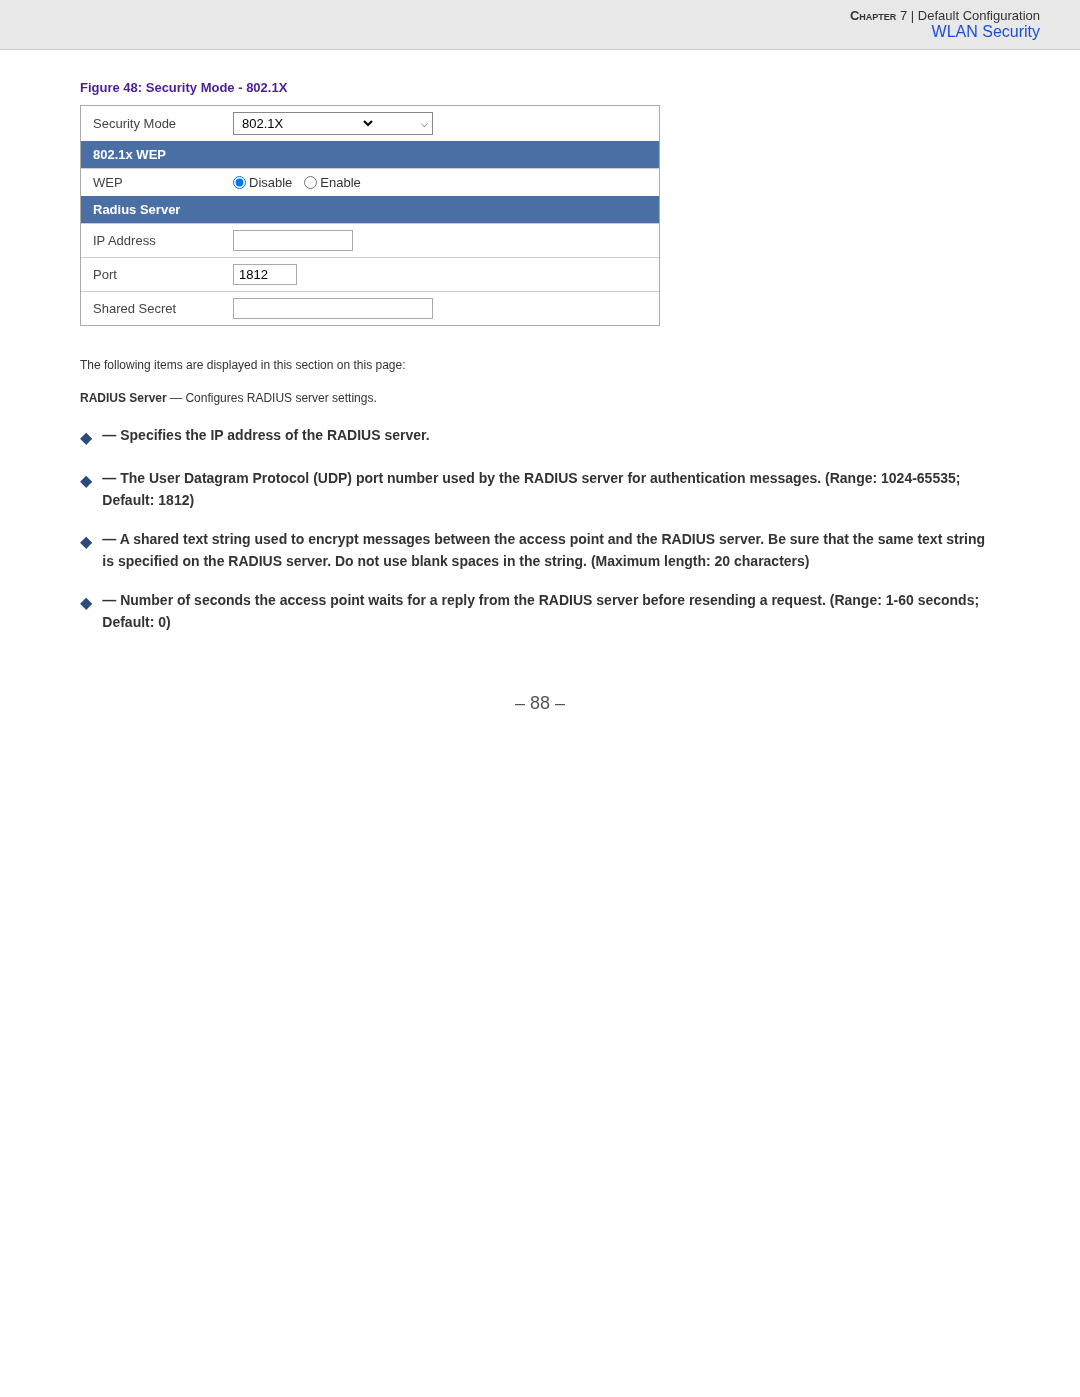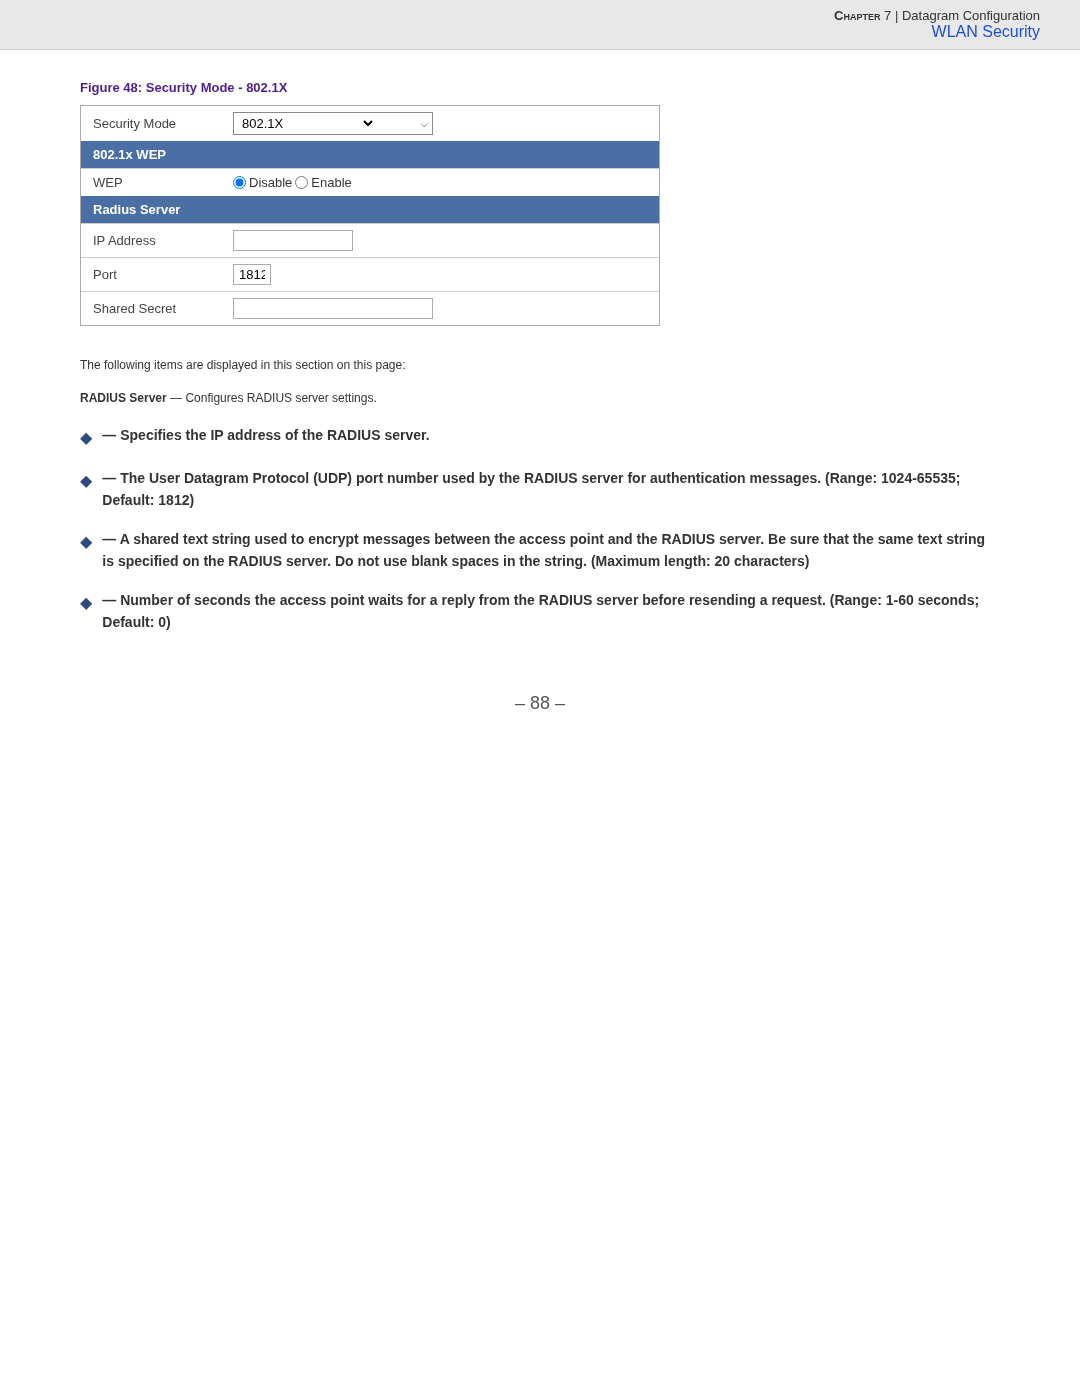--- a/index.html
+++ b/index.html
@@ -114,21 +114,21 @@
     }
 
     .select-chevron {
       font-size: 10px;
       color: #555;
     }
 
     .radio-group {
       display: flex;
       align-items: center;
-      gap: 3px;
+      gap: 12px;
     }
 
     .radio-group label {
       display: flex;
       align-items: center;
       gap: 3px;
       font-size: 13px;
       cursor: pointer;
     }
 
@@ -143,21 +143,21 @@
       border: 1px solid #aaa;
       padding: 2px 5px;
       font-size: 13px;
       width: 200px;
     }
 
     .text-input-short {
       border: 1px solid #aaa;
       padding: 2px 5px;
       font-size: 13px;
-      width: 38px;
+      width: 64px;
     }
 
     
     .body-text {
       font-size: 12px;
       line-height: 1.6;
       color: #333;
       margin-bottom: 16px;
     }
 
@@ -206,21 +206,21 @@
   </style>
 </head>
 <body>
 
 <div class="page-header">
   <div class="header-right">
     <div class="chapter-line">
       <span class="chapter-label">Chapter</span>
       <span>7</span>
       <span>|</span>
-      <span>Datagram Configuration</span>
+      <span>Default Configuration</span>
     </div>
     <div class="wlan-security-line">WLAN Security</div>
   </div>
 </div>
 
 <div class="content">
 
   <div class="figure-caption">Figure 48:  Security Mode - 802.1X</div>
 
   <div class="config-table-wrapper">

